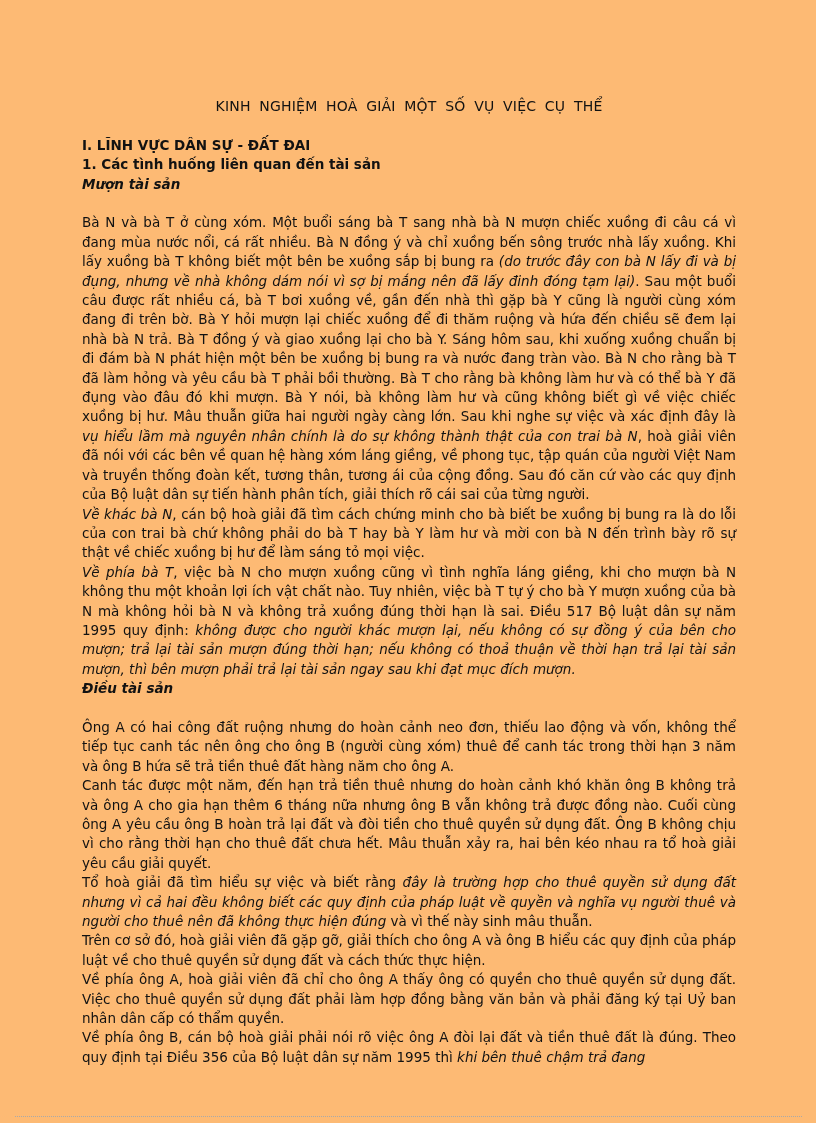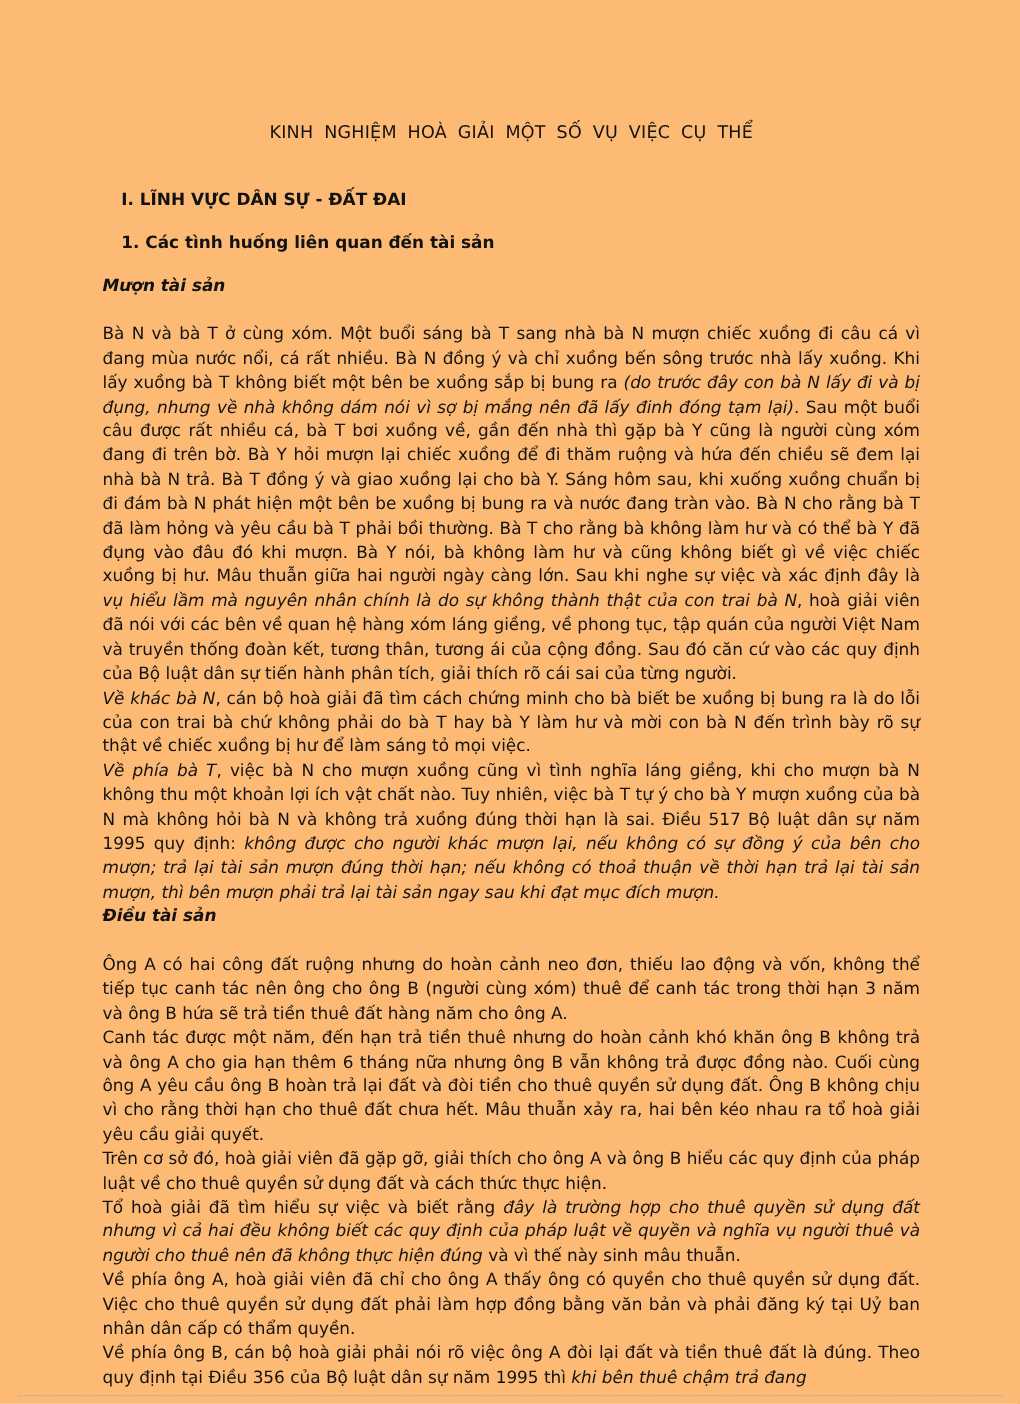--- a/index.html
+++ b/index.html
@@ -27,21 +27,21 @@
     text-align: center;
     font-size: 14px;
     font-weight: 400;
     word-spacing: 4px;
     margin: 0;
     white-space: nowrap;
     letter-spacing: 0.2px;
   }
   .h-bold {
     font-weight: bold;
-    margin: 15px;
+    margin: 0;
   }
   .h-bold-italic {
     font-weight: bold;
     font-style: italic;
     margin: 0;
   }
   p.body-par {
     margin: 0;
     text-align: justify;
   }
@@ -71,21 +71,21 @@
 
     <p class="body-par"><span class="run">Bà N và bà T ở cùng xóm. Một buổi sáng bà T sang nhà bà N mượn chiếc xuồng đi câu cá vì đang mùa nước nổi, cá rất nhiều. Bà N đồng ý và chỉ xuồng bến sông trước nhà lấy xuồng. Khi lấy xuồng bà T không biết một bên be xuồng sắp bị bung ra </span><span class="run italic">(do trước đây con bà N lấy đi và bị đụng, nhưng về nhà không dám nói vì sợ bị mắng nên đã lấy đinh đóng tạm lại)</span><span class="run">. Sau một buổi câu được rất nhiều cá, bà T bơi xuồng về, gần đến nhà thì gặp bà Y cũng là người cùng xóm đang đi trên bờ. Bà Y hỏi mượn lại chiếc xuồng để đi thăm ruộng và hứa đến chiều sẽ đem lại nhà bà N trả. Bà T đồng ý và giao xuồng lại cho bà Y. Sáng hôm sau, khi xuống xuồng chuẩn bị đi đám bà N phát hiện một bên be xuồng bị bung ra và nước đang tràn vào. Bà N cho rằng bà T đã làm hỏng và yêu cầu bà T phải bồi thường. Bà T cho rằng bà không làm hư và có thể bà Y đã đụng vào đâu đó khi mượn. Bà Y nói, bà không làm hư và cũng không biết gì về việc chiếc xuồng bị hư. Mâu thuẫn giữa hai người ngày càng lớn. Sau khi nghe sự việc và xác định đây là </span><span class="run italic">vụ hiểu lầm mà nguyên nhân chính là do sự không thành thật của con trai bà N</span><span class="run">, hoà giải viên đã nói với các bên về quan hệ hàng xóm láng giềng, về phong tục, tập quán của người Việt Nam và truyền thống đoàn kết, tương thân, tương ái của cộng đồng. Sau đó căn cứ vào các quy định của Bộ luật dân sự tiến hành phân tích, giải thích rõ cái sai của từng người.</span></p>
     <p class="body-par"><span class="run italic">Về khác bà N</span><span class="run">, cán bộ hoà giải đã tìm cách chứng minh cho bà biết be xuồng bị bung ra là do lỗi của con trai bà chứ không phải do bà T hay bà Y làm hư và mời con bà N đến trình bày rõ sự thật về chiếc xuồng bị hư để làm sáng tỏ mọi việc.</span></p>
     <p class="body-par"><span class="run italic">Về phía bà T</span><span class="run">, việc bà N cho mượn xuồng cũng vì tình nghĩa láng giềng, khi cho mượn bà N không thu một khoản lợi ích vật chất nào. Tuy nhiên, việc bà T tự ý cho bà Y mượn xuồng của bà N mà không hỏi bà N và không trả xuồng đúng thời hạn là sai. Điều 517 Bộ luật dân sự năm 1995 quy định: </span><span class="run italic">không được cho người khác mượn lại, nếu không có sự đồng ý của bên cho mượn; trả lại tài sản mượn đúng thời hạn; nếu không có thoả thuận về thời hạn trả lại tài sản mượn, thì bên mượn phải trả lại tài sản ngay sau khi đạt mục đích mượn.</span></p>
 
     <p class="h-bold-italic">Điều tài sản</p>
     <div class="spacer"></div>
 
     <p class="body-par"><span class="run">Ông A có hai công đất ruộng nhưng do hoàn cảnh neo đơn, thiếu lao động và vốn, không thể tiếp tục canh tác nên ông cho ông B (người cùng xóm) thuê để canh tác trong thời hạn 3 năm và ông B hứa sẽ trả tiền thuê đất hàng năm cho ông A.</span></p>
     <p class="body-par"><span class="run">Canh tác được một năm, đến hạn trả tiền thuê nhưng do hoàn cảnh khó khăn ông B không trả và ông A cho gia hạn thêm 6 tháng nữa nhưng ông B vẫn không trả được đồng nào. Cuối cùng ông A yêu cầu ông B hoàn trả lại đất và đòi tiền cho thuê quyền sử dụng đất. Ông B không chịu vì cho rằng thời hạn cho thuê đất chưa hết. Mâu thuẫn xảy ra, hai bên kéo nhau ra tổ hoà giải yêu cầu giải quyết.</span></p>
+    <p class="body-par"><span class="run">Tổ hoà giải đã tìm hiểu sự việc và biết rằng </span><span class="run italic">đây là trường hợp cho thuê quyền sử dụng đất nhưng vì cả hai đều không biết các quy định của pháp luật về quyền và nghĩa vụ người thuê và người cho thuê nên đã không thực hiện đúng</span><span class="run"> và vì thế này sinh mâu thuẫn.</span></p>
     <p class="body-par"><span class="run">Trên cơ sở đó, hoà giải viên đã gặp gỡ, giải thích cho ông A và ông B hiểu các quy định của pháp luật về cho thuê quyền sử dụng đất và cách thức thực hiện.</span></p>
-    <p class="body-par"><span class="run">Tổ hoà giải đã tìm hiểu sự việc và biết rằng </span><span class="run italic">đây là trường hợp cho thuê quyền sử dụng đất nhưng vì cả hai đều không biết các quy định của pháp luật về quyền và nghĩa vụ người thuê và người cho thuê nên đã không thực hiện đúng</span><span class="run"> và vì thế này sinh mâu thuẫn.</span></p>
     <p class="body-par"><span class="run">Về phía ông A, hoà giải viên đã chỉ cho ông A thấy ông có quyền cho thuê quyền sử dụng đất. Việc cho thuê quyền sử dụng đất phải làm hợp đồng bằng văn bản và phải đăng ký tại Uỷ ban nhân dân cấp có thẩm quyền.</span></p>
     <p class="body-par"><span class="run">Về phía ông B, cán bộ hoà giải phải nói rõ việc ông A đòi lại đất và tiền thuê đất là đúng. Theo quy định tại Điều 356 của Bộ luật dân sự năm 1995 thì </span><span class="run italic">khi bên thuê chậm trả đang</span></p>
 
   </div>
 
   <div class="bottom-rule"></div>
 </div>
 
 </body></html>

